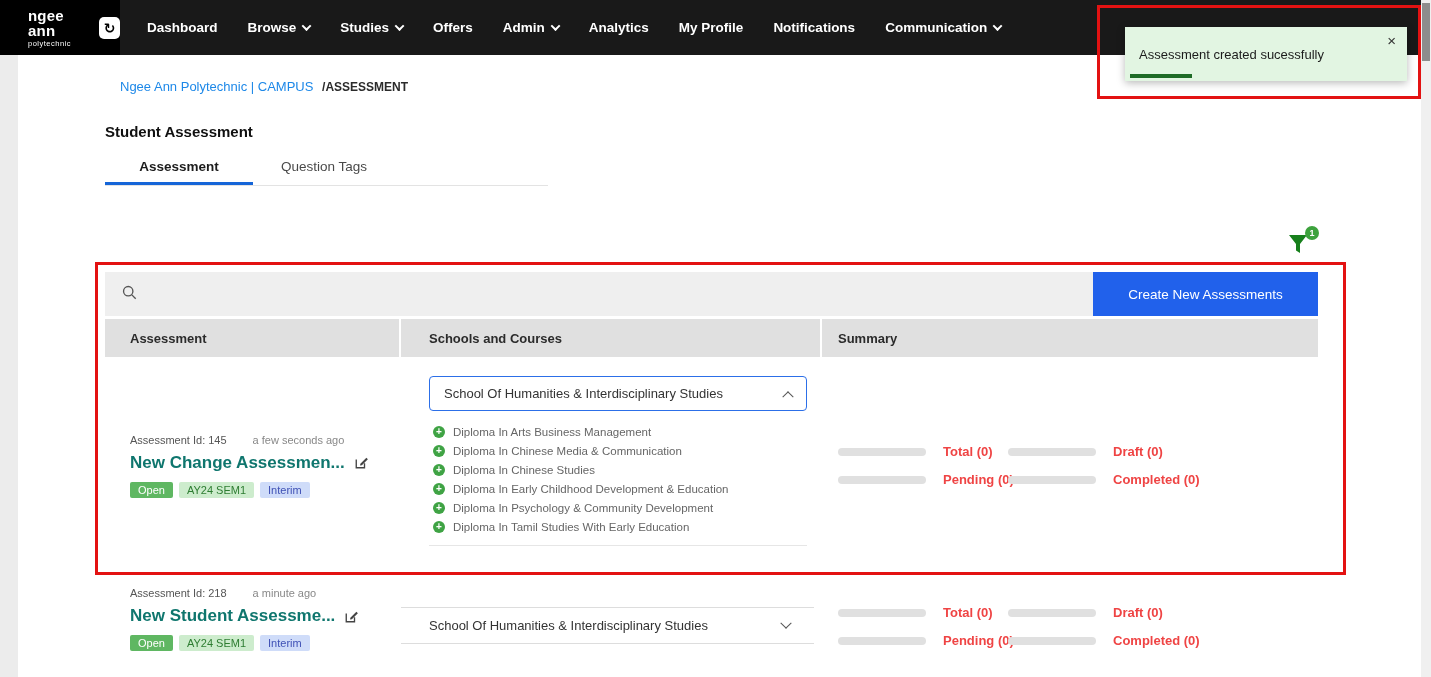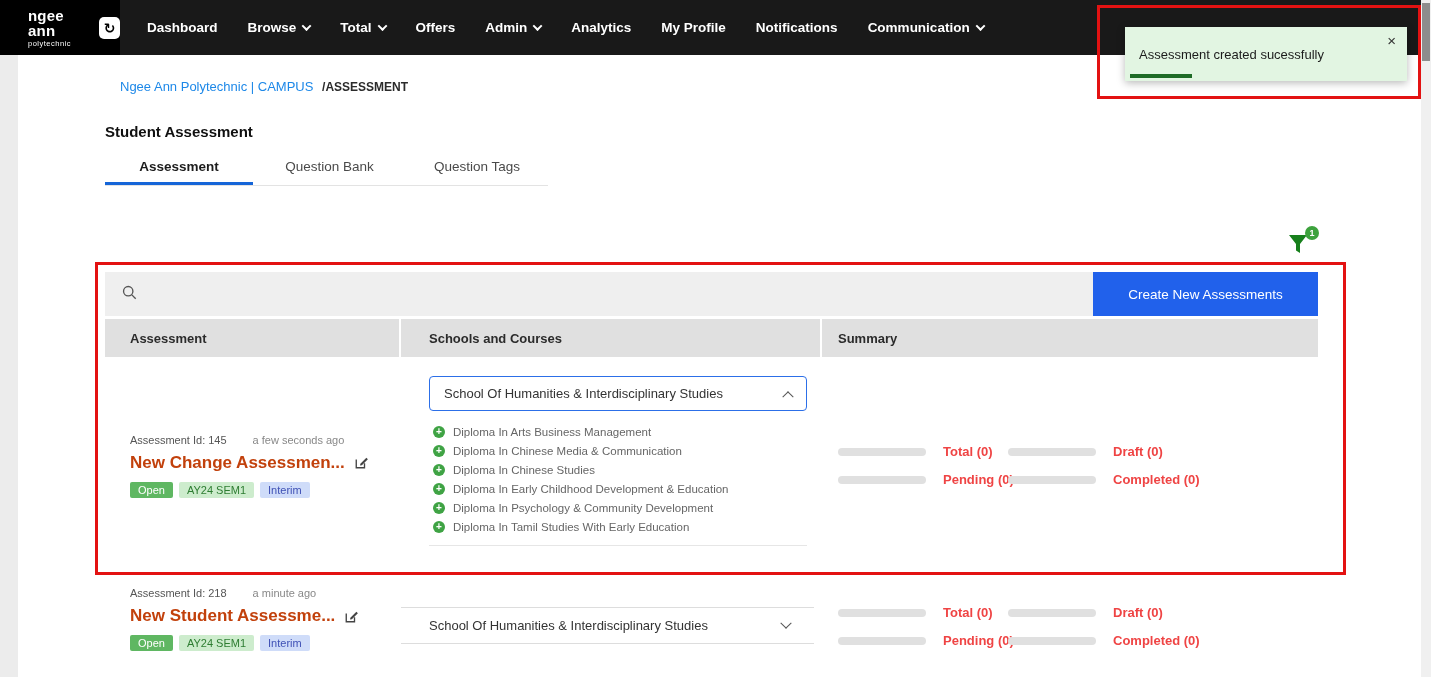--- a/index.html
+++ b/index.html
@@ -89,21 +89,21 @@
   .trow { display:flex; background:#fff; }
   .trow-1 { height:217px; }
   .trow-2 { height:125px; border-top:1px solid #dddddd; }
 
   .td-1 { width:296px; padding-left:25px; display:flex; flex-direction:column;
     justify-content:center; }
   .trow-2 .td-1 { justify-content:flex-start; padding-top:12px; }
   .id-line { font-size:11px; color:#555; display:flex; gap:26px; }
   .time-ago { color:#888; }
   .row-title-line { display:flex; align-items:center; gap:9px; margin-top:7px; }
-  .row-title { font-size:17px; font-weight:bold; color:#c2410c; cursor:pointer;
+  .row-title { font-size:17px; font-weight:bold; color:#0f766e; cursor:pointer;
     white-space:nowrap; }
   .edit-icon { cursor:pointer; display:flex; }
   .badges { display:flex; gap:6px; margin-top:9px; }
   .badge { font-size:11px; padding:2px 8px; border-radius:2px; font-weight:500;
     white-space:nowrap; }
   .badge-open { background:#5fb762; color:#fff; }
   .badge-term { background:#cdeccd; color:#2e7d32; }
   .badge-type { background:#cfdcf9; color:#3f51b5; }
 
   .td-2 { width:421px; padding-left:28px; }
@@ -153,21 +153,21 @@
   </div>
   <nav class="nav-menu">
     <div class="nav-item">
         <span>Dashboard</span>
       </div>
     <div class="nav-item">
         <span>Browse</span>
         <span class="caret-down-white"></span>
       </div>
     <div class="nav-item">
-        <span>Total</span>
+        <span>Studies</span>
         <span class="caret-down-white"></span>
       </div>
     <div class="nav-item">
         <span>Offers</span>
       </div>
     <div class="nav-item">
         <span>Admin</span>
         <span class="caret-down-white"></span>
       </div>
     <div class="nav-item">
@@ -196,21 +196,20 @@
 
 <div class="breadcrumb">
   <span class="bc-link">Ngee Ann Polytechnic | CAMPUS</span>
   <span class="bc-cur">/ASSESSMENT</span>
 </div>
 
 <div class="page-title">Student Assessment</div>
 
 <div class="tabs">
   <div class="tab tab-1 active">Assessment</div>
-  <div class="tab tab-2">Question Bank</div>
   <div class="tab tab-3">Question Tags</div>
 </div>
 
 <div class="filter-wrap">
   <span>
     <svg width="24" height="24" viewBox="0 0 24 24">
         <path d="M3 3 H21 L14 12 V21 L10 18.5 V12 Z" fill="#17801c"></path>
       </svg>
   </span>
   <div class="filter-badge">1</div>

